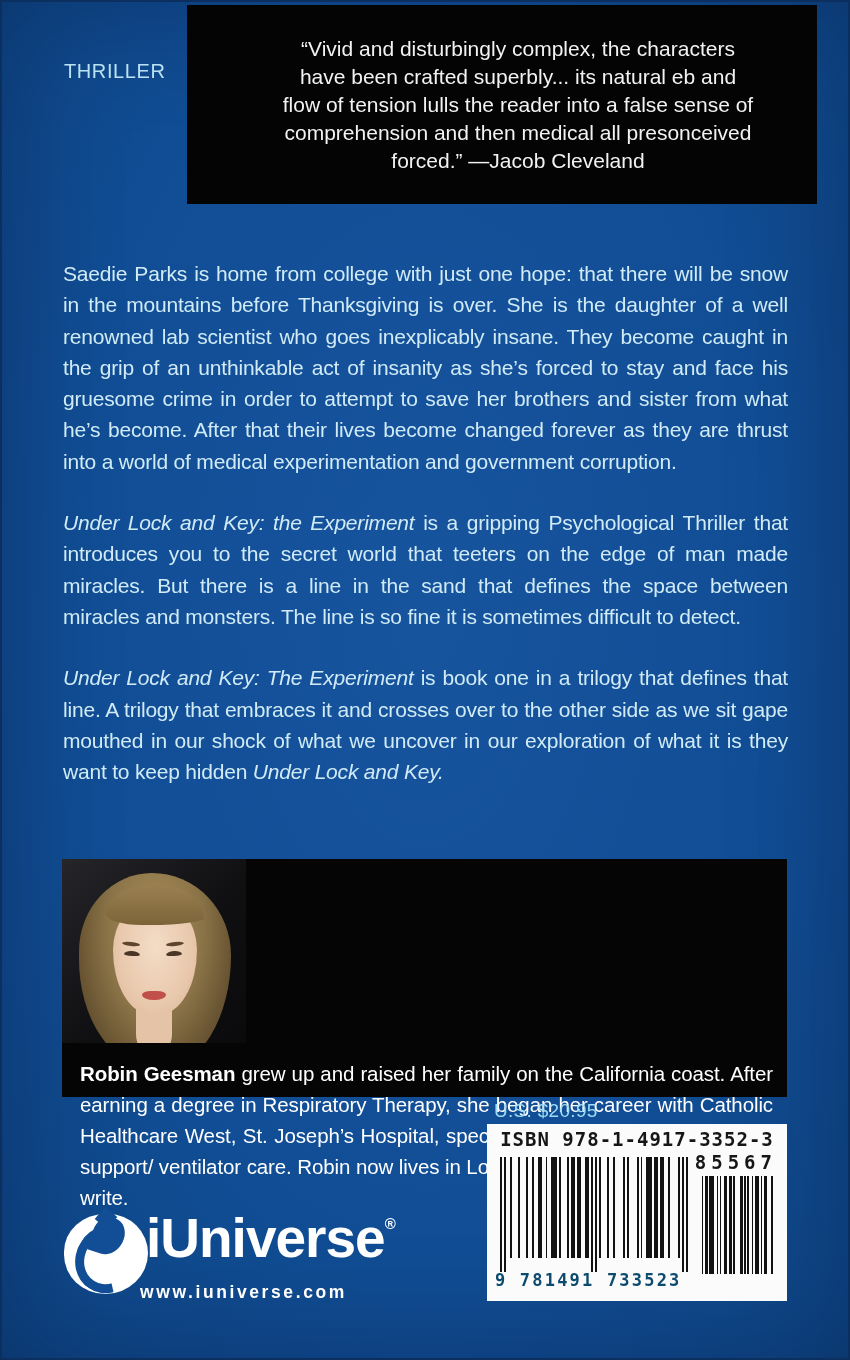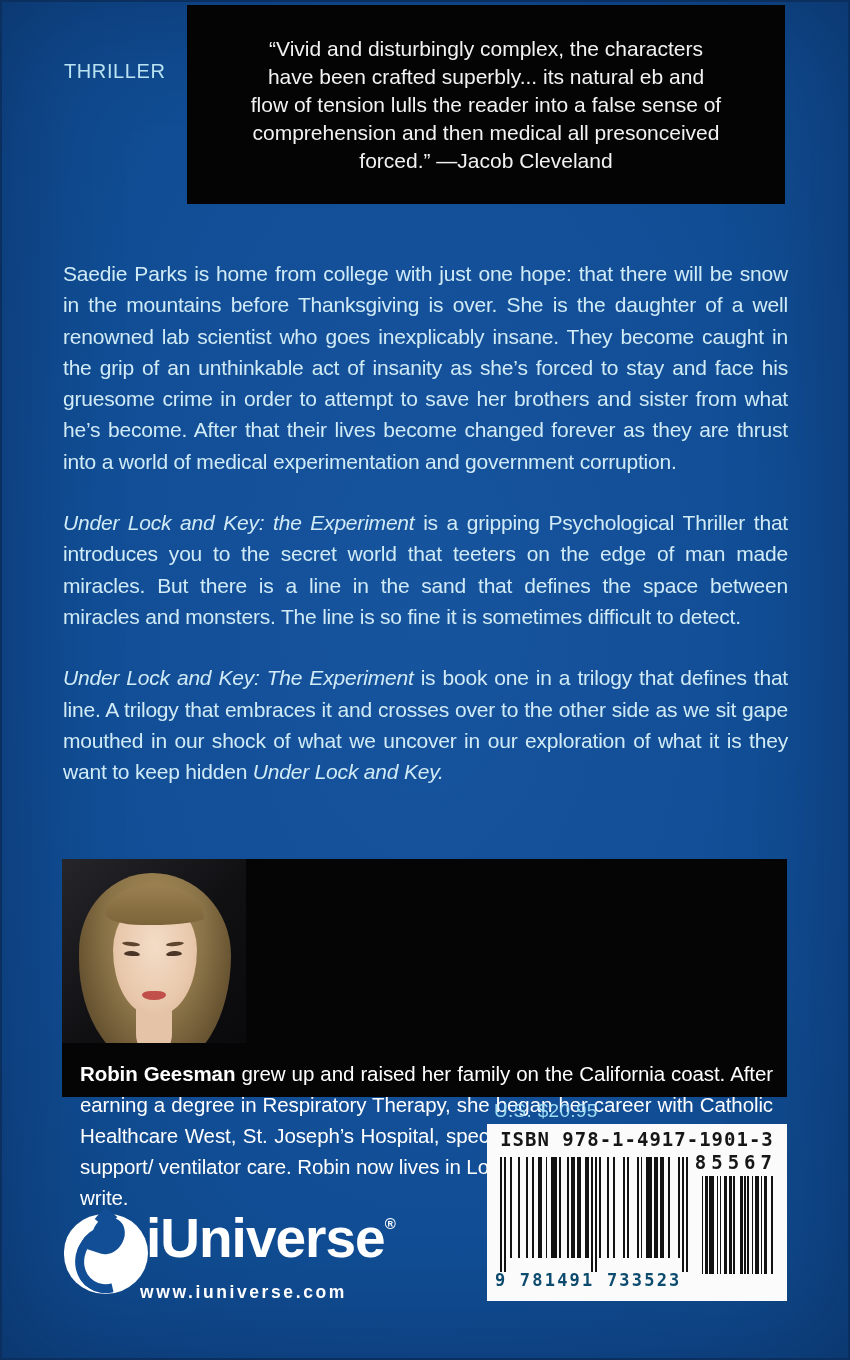--- a/index.html
+++ b/index.html
@@ -8,21 +8,21 @@
     background:radial-gradient(ellipse at 50% 45%, #17549e 0%, #114e96 55%, #0e4584 100%);
     box-shadow:inset 0 0 0 2px #0b2f5e, inset 0 0 120px rgba(0,8,35,.28);
     font-family:"Liberation Sans", sans-serif;
   }
   .genre{
     position:absolute;left:64px;top:60px;
     font-size:20px;letter-spacing:.6px;color:#b9e3f2;font-weight:400;
   }
   .quote-box{
     position:absolute;left:187px;top:5px;width:598px;height:199px;
-    background:#040404;display:flex;flex-direction:column;align-items:center;justify-content:center;
+    background:#040404;display:flex;flex-direction:column;align-items:center;justify-content:center;padding-left:32px;
   }
   .quote-line{
     color:#f2f2f2;font-size:21px;line-height:28px;white-space:nowrap;text-align:center;
   }
   .synopsis{
     position:absolute;left:63px;top:246px;width:725px;
     color:#d0ebf6;font-size:21px;line-height:31.3px;letter-spacing:-.2px;
     text-align:justify;
   }
   .synopsis p{margin:12px 0 30px 0;}
@@ -171,21 +171,21 @@
       <div class="photo-lips"></div>
       <div class="photo-top"></div>
       <div class="photo-necklace"></div>
     </div>
     <div class="bio-text"><span class="seg-bold">Robin Geesman</span><span> grew up and raised her family on the California coast. After earning a degree in Respiratory Therapy, she began her career with Catholic Healthcare West, St. Joseph’s Hospital, specializing in long-term artificial life support/ ventilator care. Robin now lives in Louisiana, where she continues to write.</span></div>
   </div>
 
   <div class="price">U.S. $20.95</div>
 
   <div class="barcode-box">
-    <div class="isbn-line">ISBN 978-1-4917-1901-3</div>
+    <div class="isbn-line">ISBN 978-1-4917-3352-3</div>
     <div class="supp-digits">85567</div>
     <div class="barcode-main">
         <div class="bar tall" style="left: 0%; width: 1.05263%;"></div>
         <div class="bar tall" style="left: 2.10526%; width: 1.05263%;"></div>
         <div class="bar" style="left: 5.26316%; width: 1.05263%;"></div>
         <div class="bar" style="left: 9.47368%; width: 1.05263%;"></div>
         <div class="bar" style="left: 13.6842%; width: 1.05263%;"></div>
         <div class="bar" style="left: 16.8421%; width: 1.05263%;"></div>
         <div class="bar" style="left: 20%; width: 2.10526%;"></div>
         <div class="bar" style="left: 24.2105%; width: 1.05263%;"></div>

